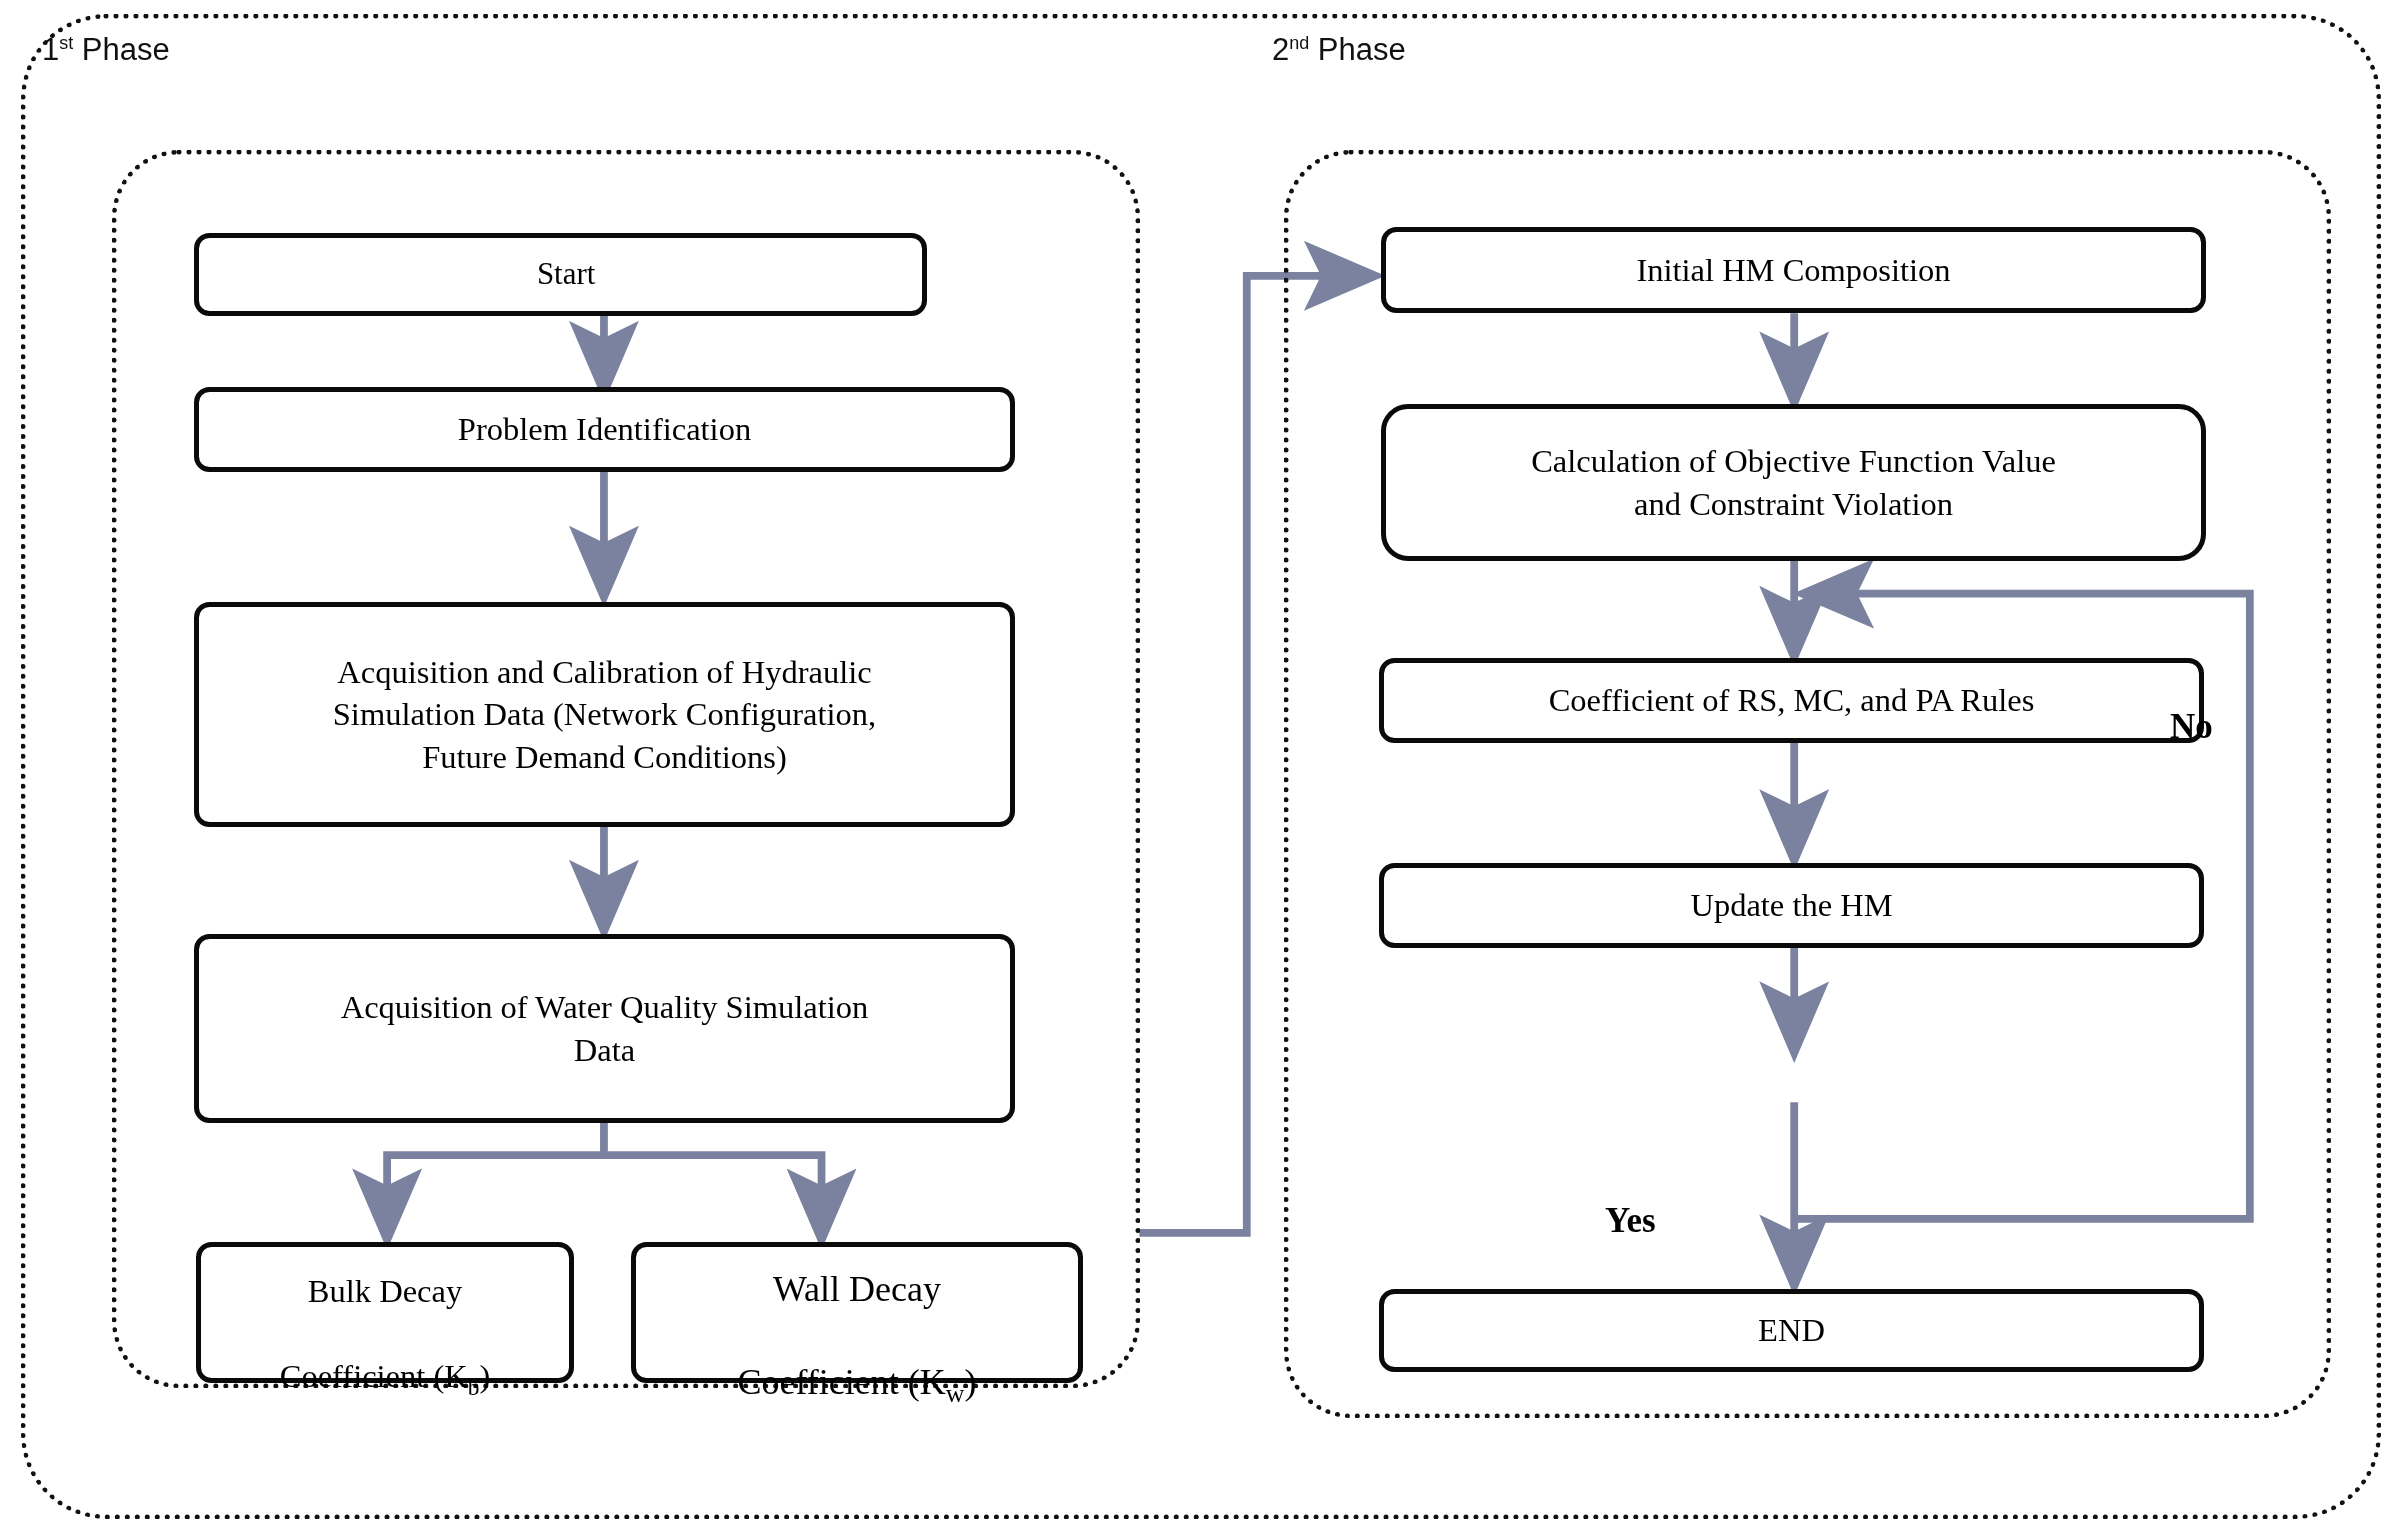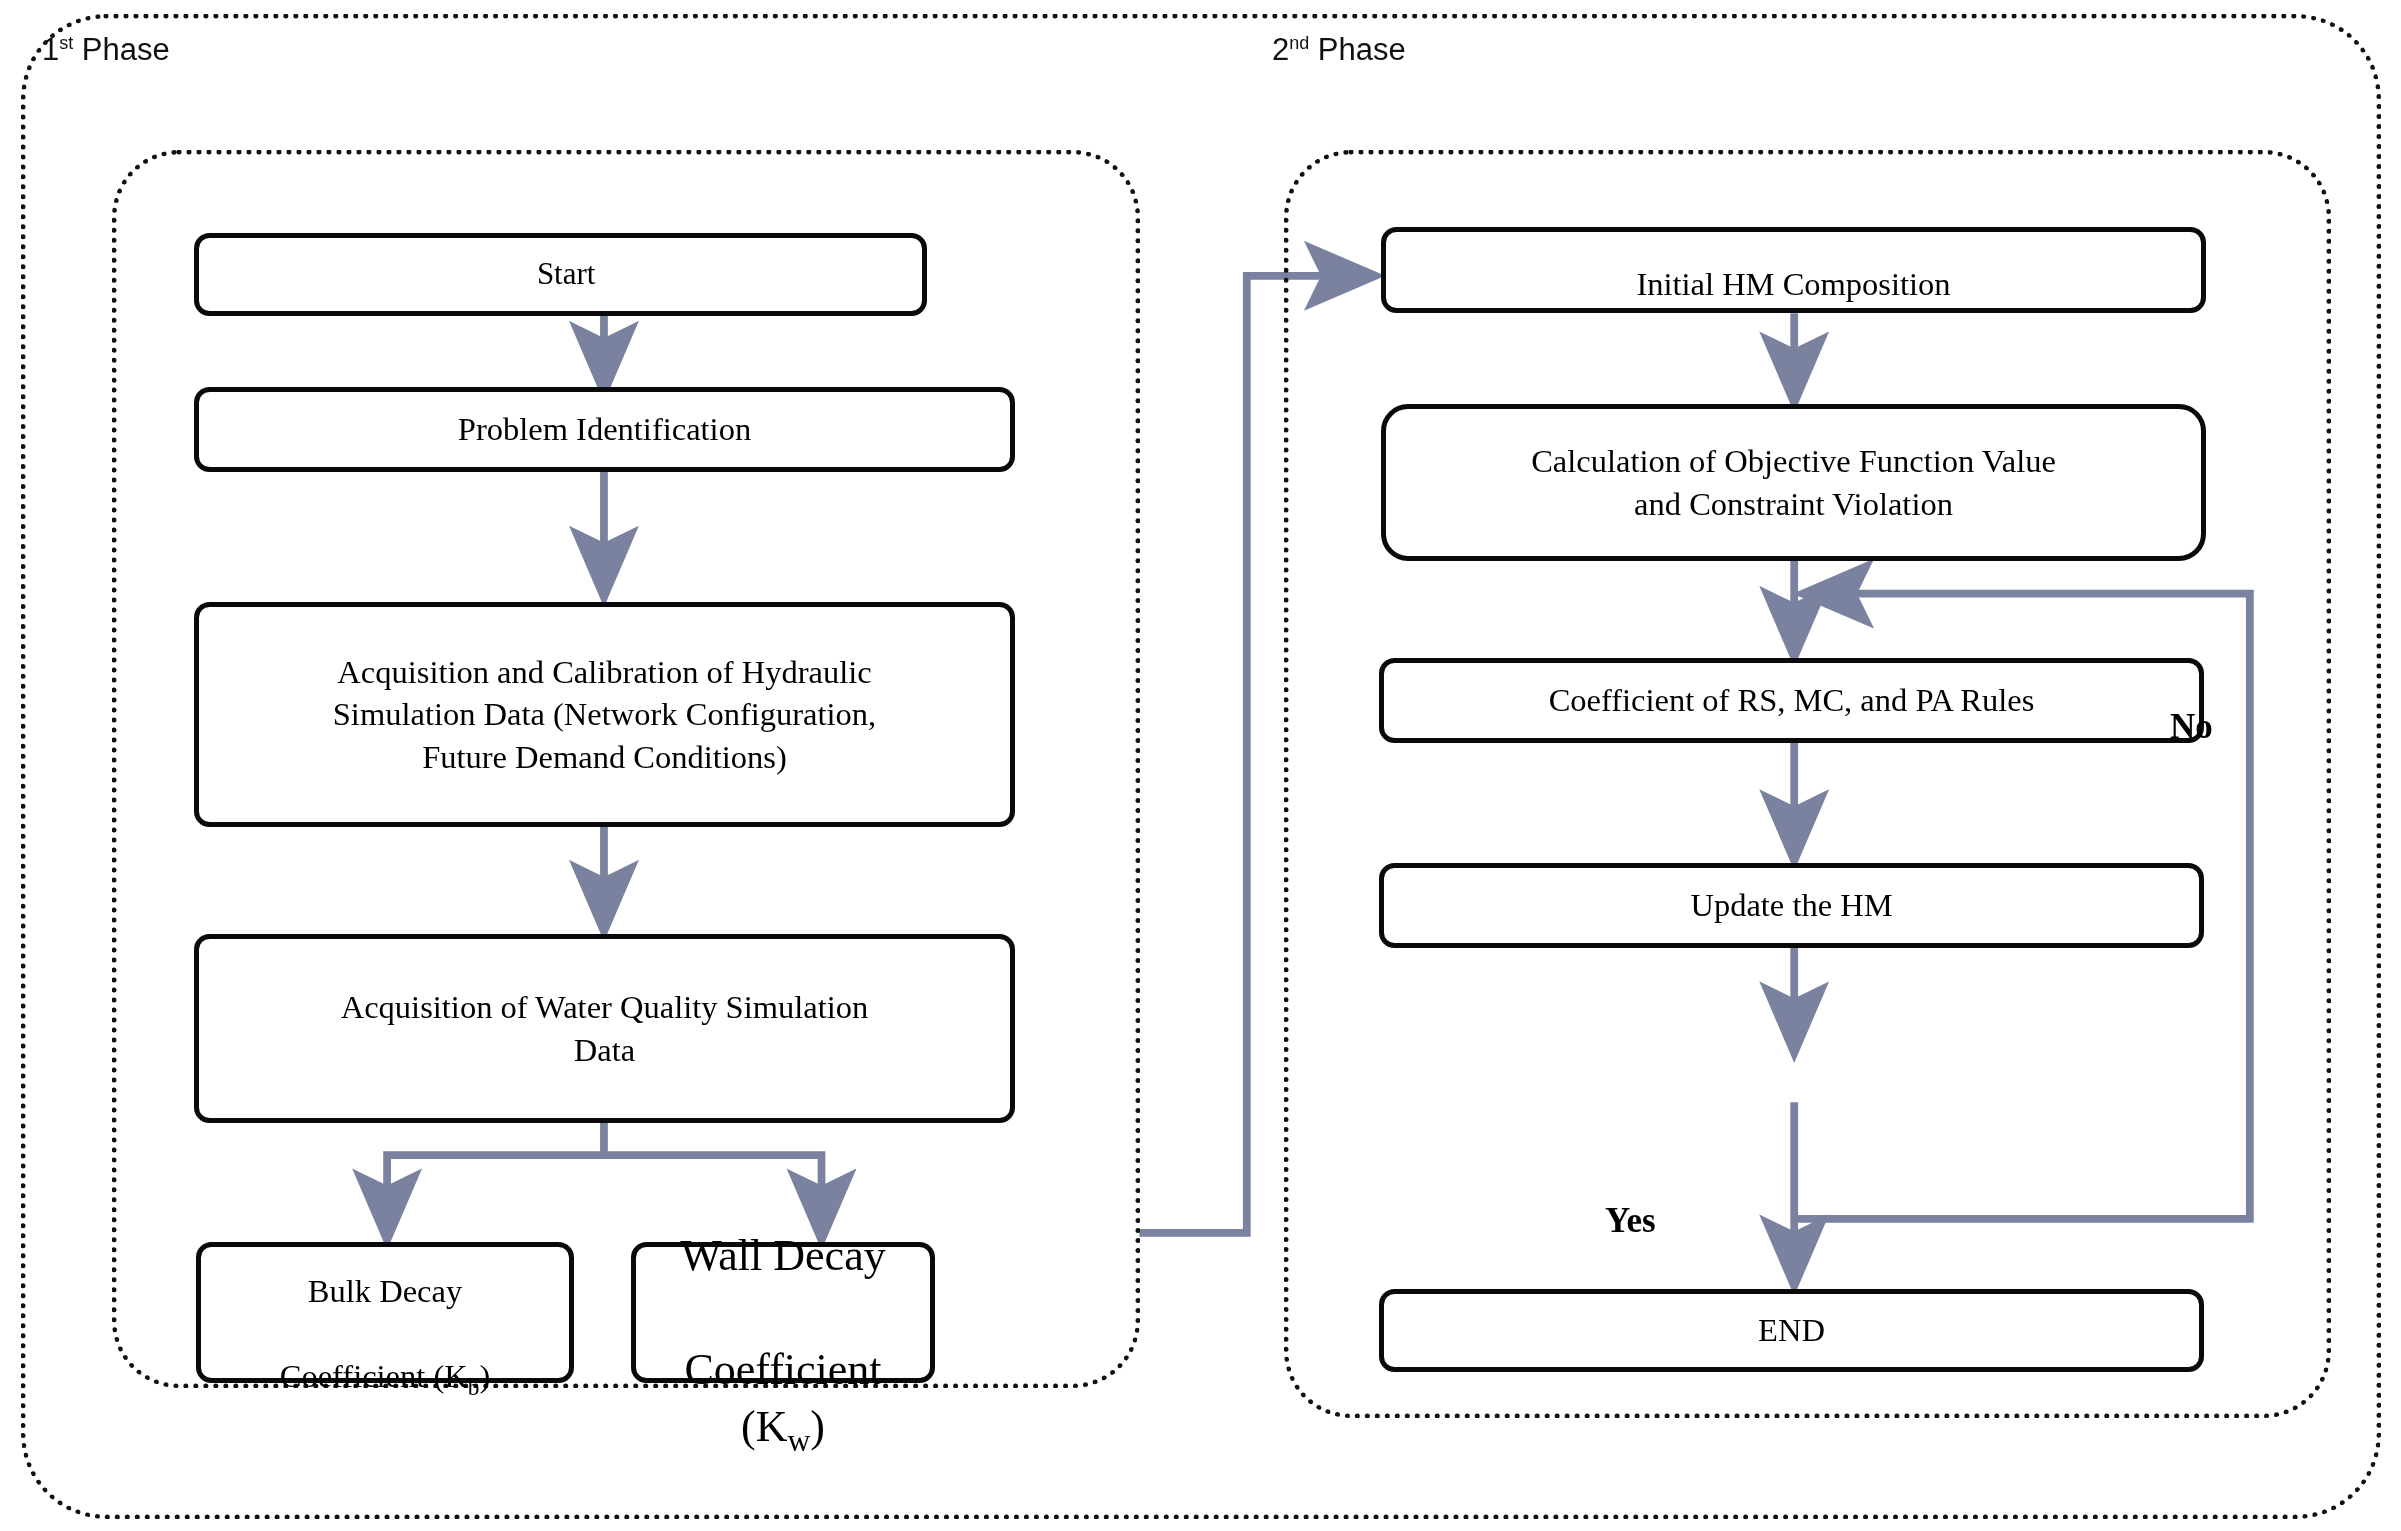--- a/index.html
+++ b/index.html
@@ -152,28 +152,28 @@
 Data</span>
   </div>
 
   <div class="node" style="left:196px; top:1242px; width:378px; height:141px; font-size:32.5px;">
     <span class="txt">
       <span>Bulk Decay</span><br>
       <span>Coefficient (K</span><span class="sub">b</span><span>)</span>
     </span>
   </div>
 
-  <div class="node" style="left:631px; top:1242px; width:304px; height:141px; font-size:44px;align-items:center;">
+  <div class="node" style="left:631px; top:1242px; width:452px; height:141px; font-size:36px;align-items:center;">
     <span class="txt">
       <span>Wall Decay</span><br>
       <span>Coefficient (K</span><span class="sub">w</span><span>)</span>
     </span>
   </div>
 
-  <div class="node" style="left:1381px; top:227px; width:825px; height:86px; font-size:32.5px;align-items:flex-end;">
+  <div class="node" style="left:1381px; top:227px; width:825px; height:86px; font-size:32.5px;">
     <span class="txt">Initial HM Composition</span>
   </div>
 
   <div class="node" style="left:1381px; top:404px; width:825px; height:157px; font-size:32.5px;border-radius:27px;">
     <span class="txt">Calculation of Objective Function Value
 and Constraint Violation</span>
   </div>
 
   <div class="node" style="left:1379px; top:658px; width:825px; height:85px; font-size:32.5px;">
     <span class="txt">Coefficient of RS, MC, and PA Rules</span>

